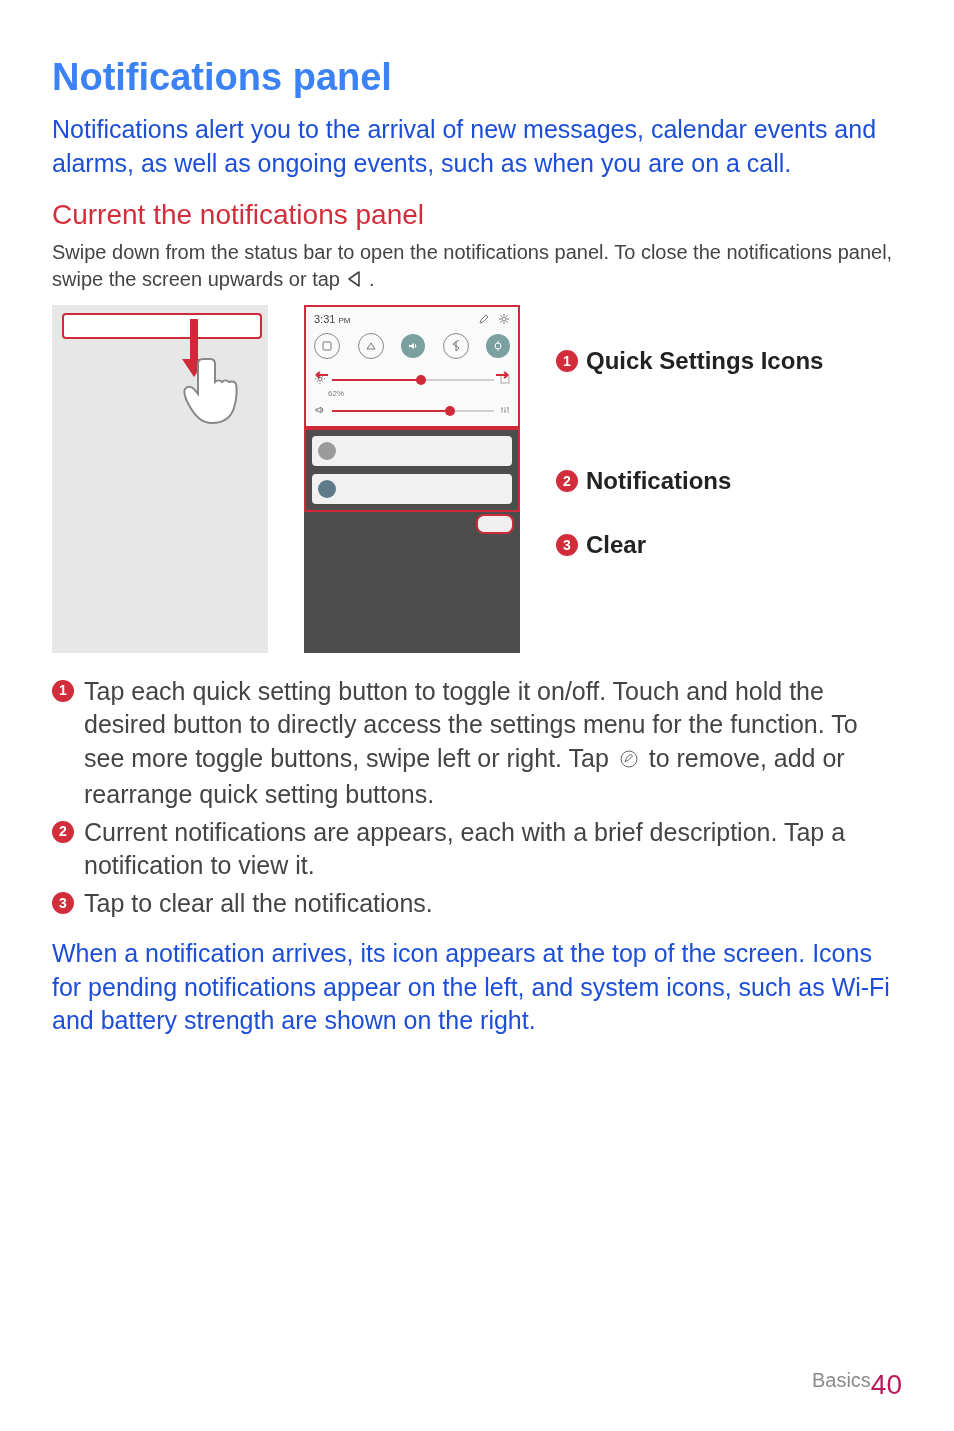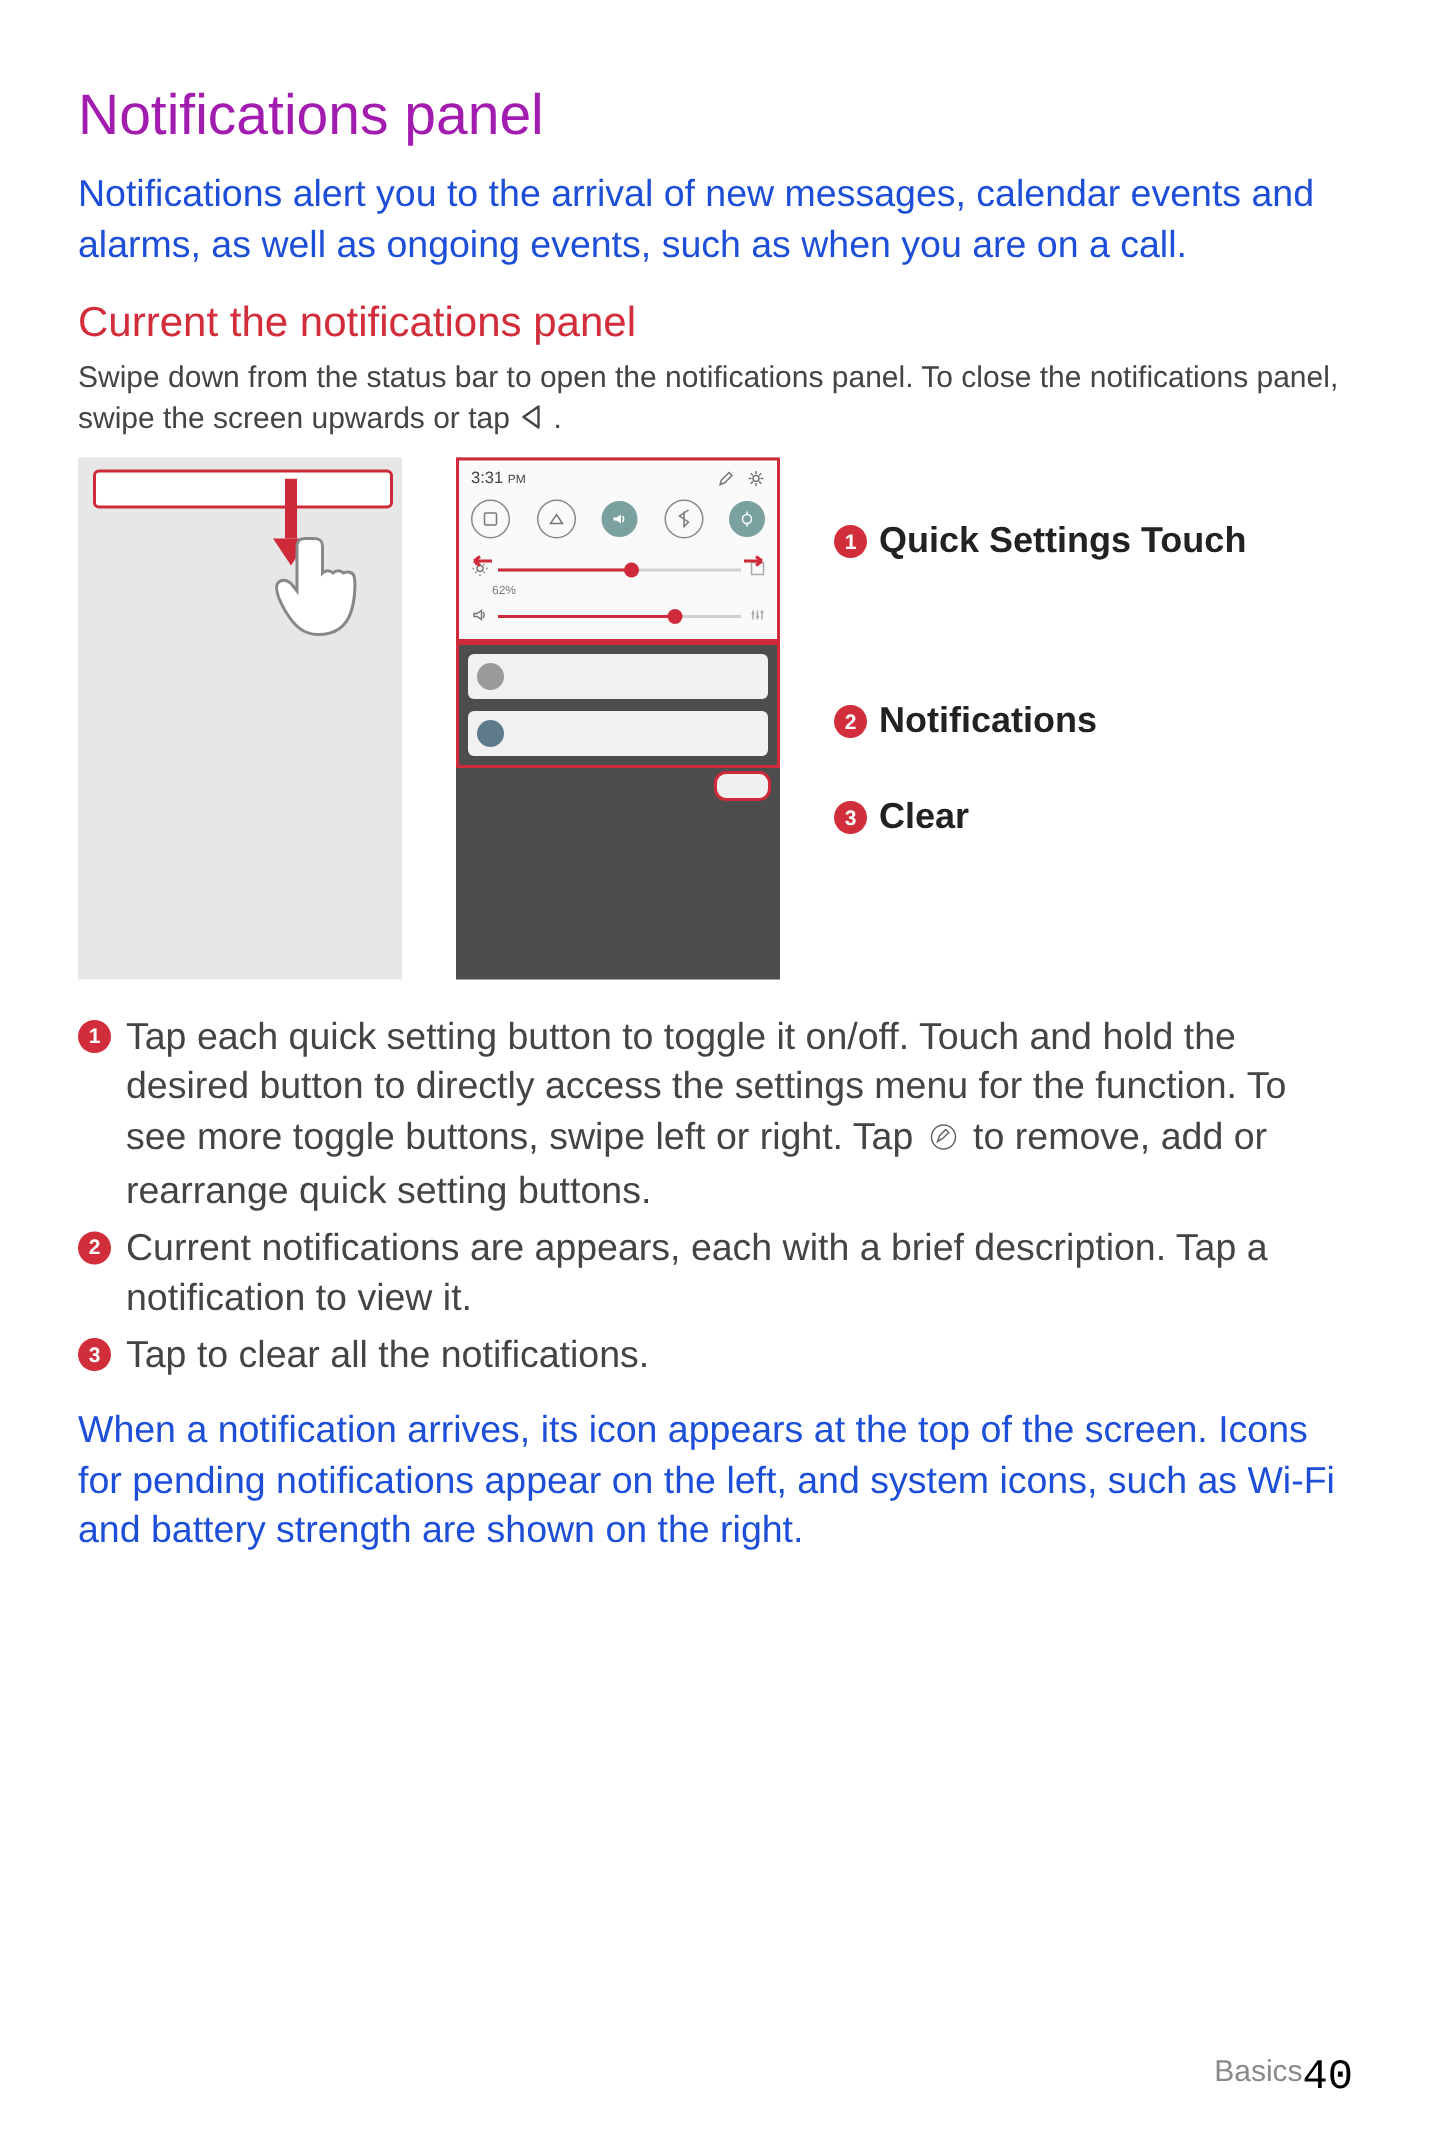--- a/index.html
+++ b/index.html
@@ -10,23 +10,23 @@
     color: #222;
   }
   .page {
     width: 954px;
     height: 1431px;
     box-sizing: border-box;
     padding: 56px 52px 40px 52px;
     position: relative;
   }
   h1.title {
-    color: #a21caf;
+    color: #3b82f6;
     font-size: 38px;
-    font-weight: 400;
+    font-weight: 700;
     margin: 0 0 14px 0;
   }
   p.body {
     font-size: 25px;
     line-height: 1.35;
     margin: 0 0 18px 0;
     color: #1d4ed8;
   }
   h2.subhead {
     color: #d22d3a;
@@ -190,21 +190,21 @@
   .bullet-text { flex:1; }
   .inline-icon { vertical-align:-2px; margin:0 3px; }
 
   .footer {
     position:absolute;
     left:52px; right:52px; bottom:30px;
     display:flex; justify-content:flex-end;
     font-size:20px;
     color:#8a8a8a;
   }
-  .footer .pnum { font-size:28px; color:#000000;font-family:Liberation Mono, monospace; }
+  .footer .pnum { font-size:28px; color:#be185d; }
 </style>
 </head>
 <body>
 
 <div class="page">
 
   <h1 class="title">Notifications panel</h1>
 
   <p class="body">Notifications alert you to the arrival of new messages, calendar events and alarms, as well as ongoing events, such as when you are on a call.</p>
 
@@ -344,21 +344,21 @@
         <div class="clear-row">
           <div class="clear-btn"></div>
         </div>
 
       </div>
     </div>
 
     <div class="callouts">
       <div class="callout co-1">
         <span class="bullet-badge">1</span>
-        <span>Quick Settings Touch</span>
+        <span>Quick Settings Icons</span>
       </div>
       <div class="callout co-2">
         <span class="bullet-badge">2</span>
         <span>Notifications</span>
       </div>
       <div class="callout co-3">
         <span class="bullet-badge">3</span>
         <span>Clear</span>
       </div>
     </div>

